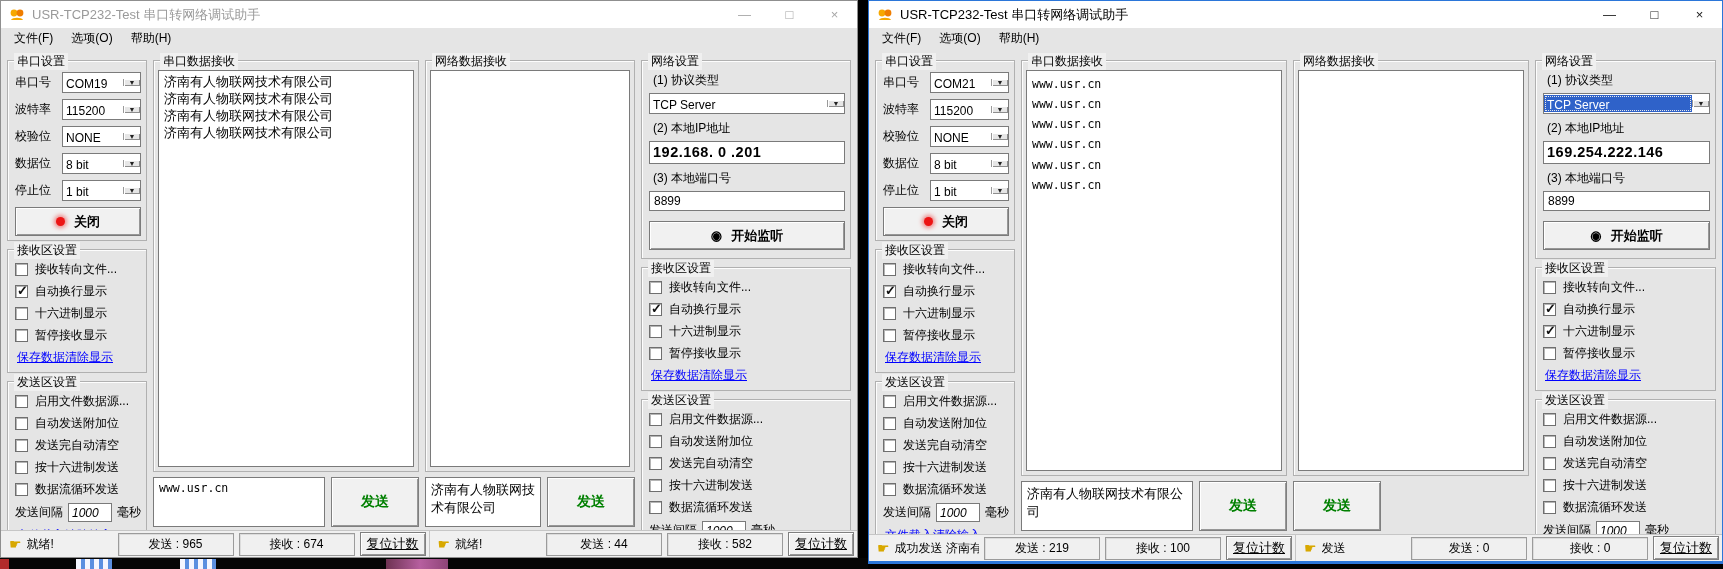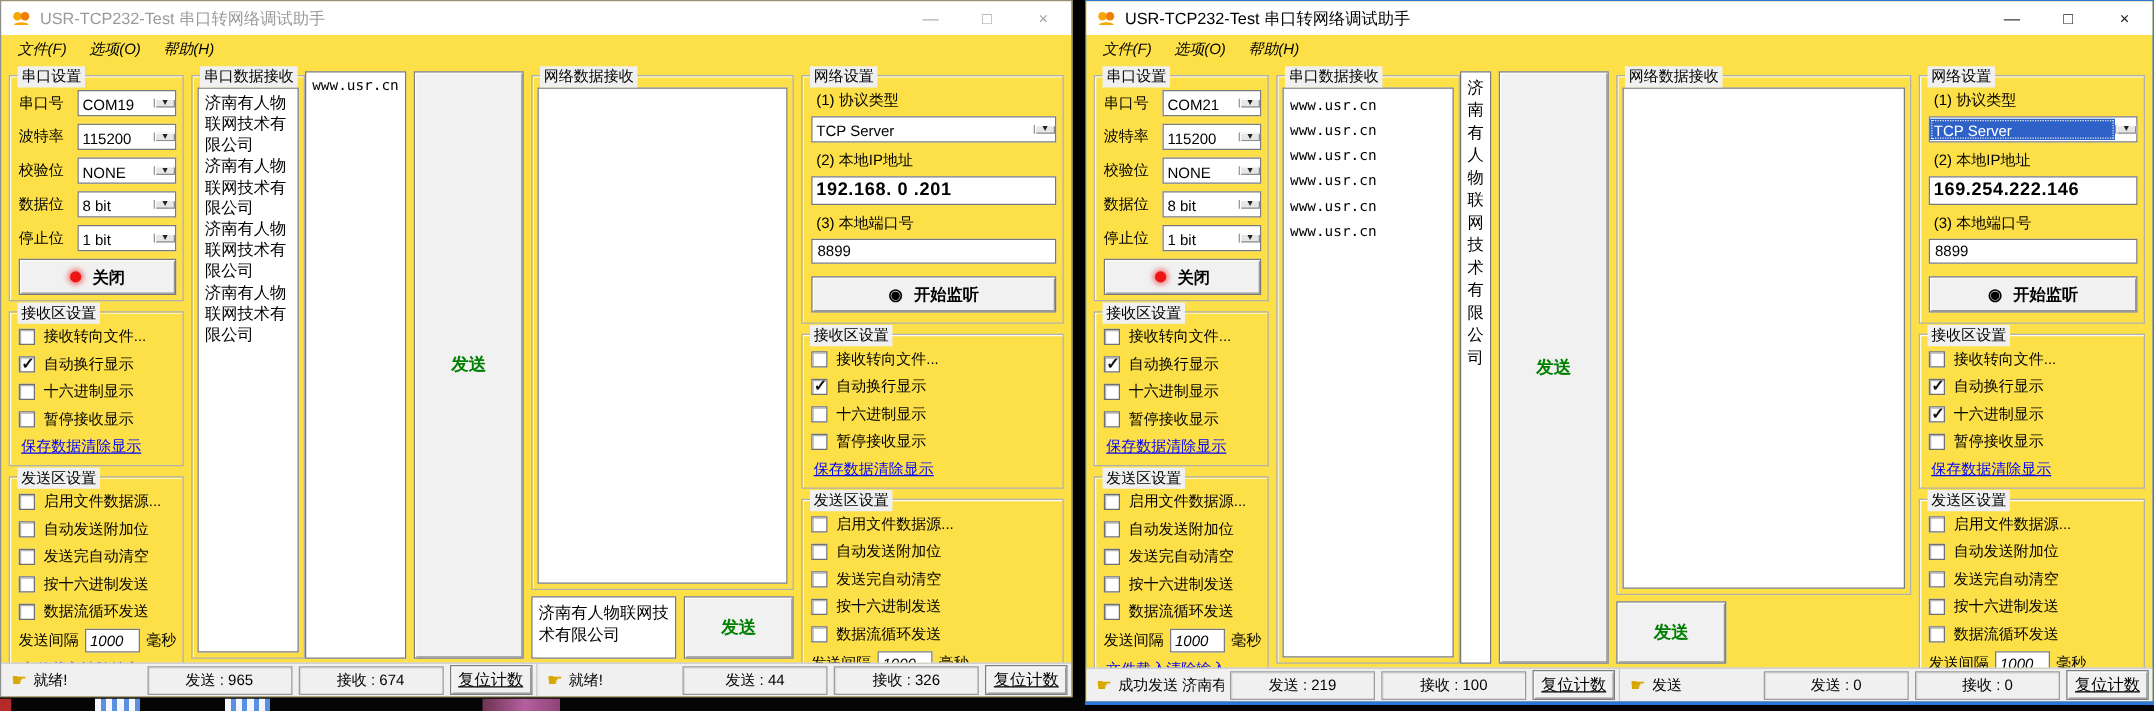--- a/index.html
+++ b/index.html
@@ -1,36 +1,36 @@
 <!DOCTYPE html>
 <html><head>
 <meta charset="utf-8">
 <style>
   * { margin:0; padding:0; box-sizing:border-box; }
   html,body { width:1723px; height:569px; }
   body { background:#000; font-family:"Liberation Sans",sans-serif; font-size:12px; color:#000; position:relative; overflow:hidden; }
 
-  .win { position:absolute; top:0; background:#fde047; border:1px solid #8f8f8f; display:flex; flex-direction:column; overflow:hidden; }
+  .win { position:absolute; top:0; background:#e5e5e5; border:1px solid #8f8f8f; display:flex; flex-direction:column; overflow:hidden; }
   #win0 { left:0; width:858px; height:558px; }
   #win1 { left:868px; width:855px; height:564px; border-color:#2b76d9; border-bottom:3px solid #2b76d9; }
 
   .titlebar { flex:0 0 27px; background:#fff; display:flex; align-items:center; padding-left:8px; }
   .appicon { width:16px; height:16px; flex:0 0 16px; }
   .title { font-size:13px; margin-left:7px; flex:1; white-space:nowrap; overflow:hidden; }
   .capbtns { display:flex; height:100%; }
   .capbtn { width:45px; display:flex; align-items:center; justify-content:center; font-size:13px; color:#1a1a1a; }
   .win.inactive .title { color:#9a9a9a; }
   .win.inactive .capbtn { color:#a6a6a6; }
 
-  .menubar { flex:0 0 22px; display:flex; align-items:flex-end; padding-left:4px;font-style:italic; }
+  .menubar { flex:0 0 22px; display:flex; align-items:flex-start; padding-left:4px; }
   .menuitem { padding:2px 9px; }
 
   .content { flex:1; display:flex; padding:2px 6px 3px 6px; gap:6px; min-height:0; overflow:hidden; }
   .col-a { flex:0 0 138px; display:flex; flex-direction:column; }
-  .col-b { flex:0 0 266px; display:flex; flex-direction:row; }
+  .col-b { flex:0 0 266px; display:flex; flex-direction:column; }
   .col-c { flex:0 0 210px; display:flex; flex-direction:column; }
   #win1 .col-c { flex:0 0 236px; }
   .col-d { flex:1; display:flex; flex-direction:column; min-width:0; }
 
   .group { position:relative; border:1px solid #b0b0b0; box-shadow:1px 1px 0 rgba(255,255,255,.9) inset; margin-top:8px; padding:11px 5px 4px 7px; }
   .group-label { position:absolute; top:-8px; left:6px; background:#f0f0f0; padding:0 3px; white-space:nowrap; }
 
   .field { display:flex; align-items:center; margin-bottom:6px; }
   .flabel { width:47px; white-space:nowrap; }
   .combo { flex:1; height:21px; border:1px solid #7b7b7b; background:#fff; display:flex; align-items:center; min-width:0; }
@@ -352,21 +352,21 @@
       <span class="hand">☛</span>
       <span class="status-text">就绪!</span>
       <span class="counter">发送 : 965</span>
       <span class="counter">接收 : 674</span>
       <button class="reset-btn">复位计数</button>
     </div>
     <div class="status-half">
       <span class="hand">☛</span>
       <span class="status-text">就绪!</span>
       <span class="counter">发送 : 44</span>
-      <span class="counter">接收 : 326</span>
+      <span class="counter">接收 : 582</span>
       <button class="reset-btn">复位计数</button>
     </div>
   </div>
 </div>
 
 <div class="win active" id="win1">
   <div class="titlebar">
     <span class="appicon">
       <svg width="16" height="16" viewBox="0 0 16 16">
           <circle cx="5" cy="6" r="3.4" fill="#f6a800"></circle>

